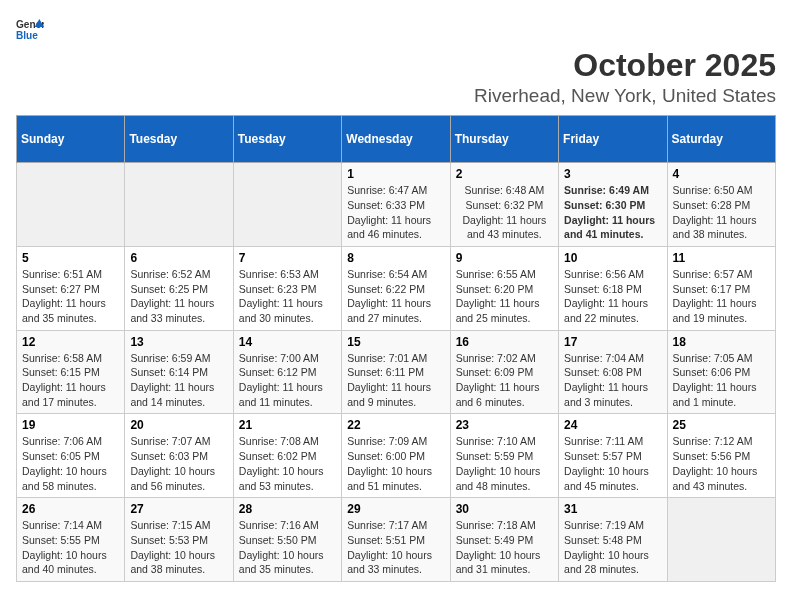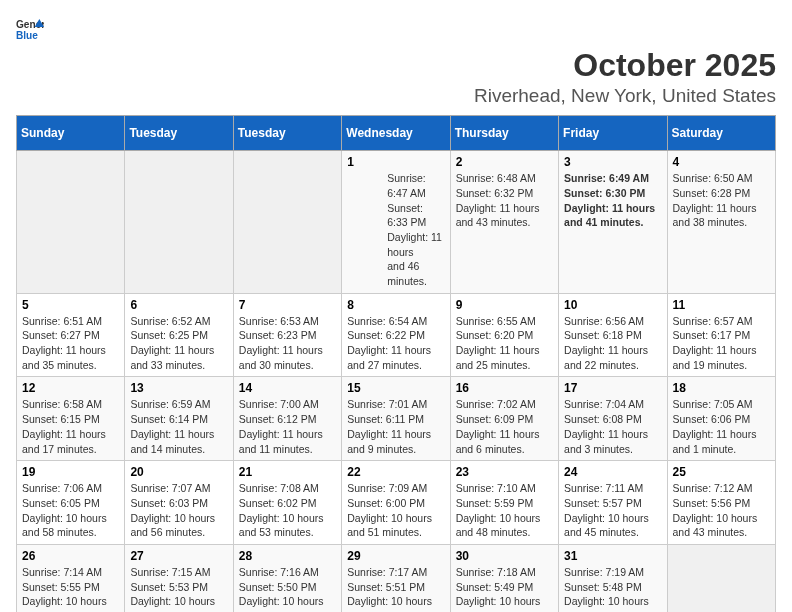--- a/index.html
+++ b/index.html
@@ -41,21 +41,21 @@
       margin-top: 2px;
     }
     table {
       width: 100%;
       border-collapse: collapse;
       font-size: 11px;
     }
     thead tr th {
       background-color: #1565c0;
       color: #fff;
-      padding: 10px 4px;
+      padding: 16px 4px;
       text-align: left;
       font-size: 12px;
       font-weight: bold;
       border: 1px solid #aaa;
     }
     tbody tr td {
       border: 1px solid #ccc;
       padding: 4px 5px;
       vertical-align: top;
       min-height: 80px;
@@ -112,28 +112,28 @@
         <th>Saturday</th>
       </tr>
   </thead>
   <tbody id="calendar-body">
   <tr>
         <td class="empty-cell"></td>
         <td class="empty-cell"></td>
         <td class="empty-cell"></td>
         <td>
           <span class="day-number">1</span>
-          <div class="day-info" style="white-space: pre-line; margin-left: 40px;">Sunrise: 6:47 AM
+          <div class="day-info" style="white-space: pre-line;">Sunrise: 6:47 AM
 Sunset: 6:33 PM
 Daylight: 11 hours
 and 46 minutes.</div>
         </td>
         <td>
           <span class="day-number">2</span>
-          <div class="day-info" style="white-space: pre-line;">Sunrise: 6:48 AM
+          <div class="day-info" style="white-space: pre-line; text-align: center;">Sunrise: 6:48 AM
 Sunset: 6:32 PM
 Daylight: 11 hours
 and 43 minutes.</div>
         </td>
         <td>
           <span class="day-number">3</span>
           <div class="day-info" style="white-space: pre-line; font-weight: bold;">Sunrise: 6:49 AM
 Sunset: 6:30 PM
 Daylight: 11 hours
 and 41 minutes.</div>

